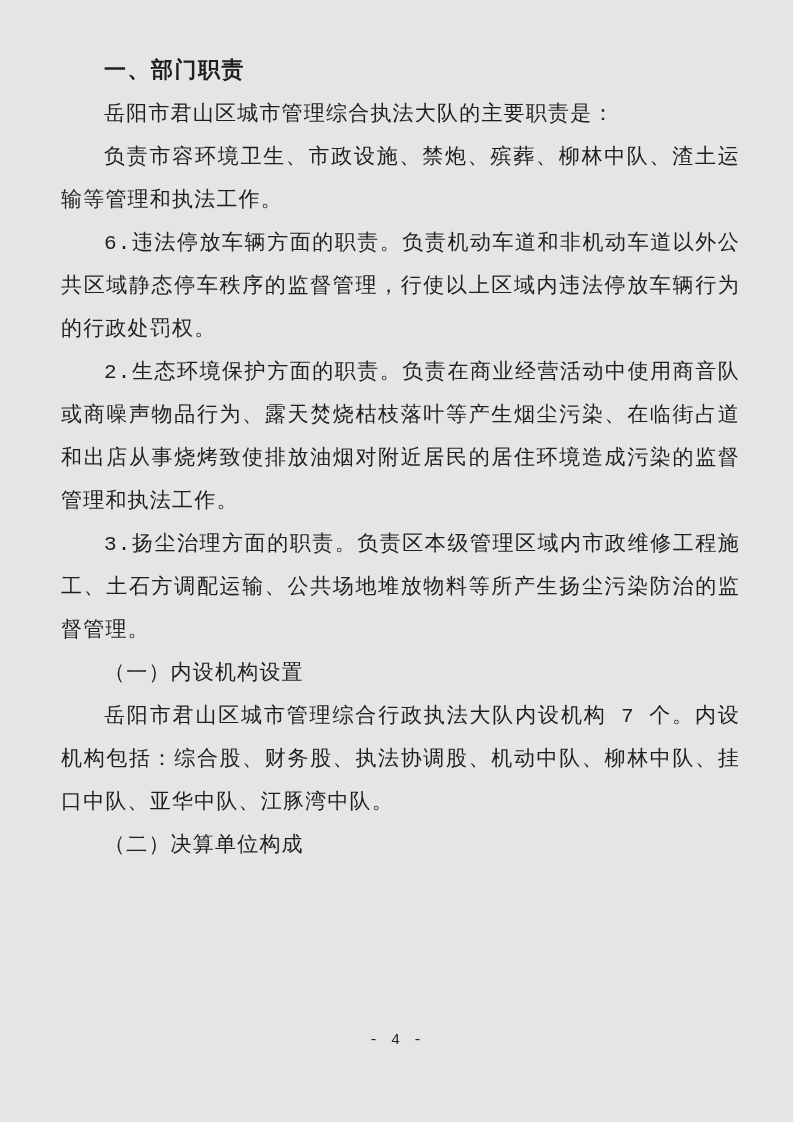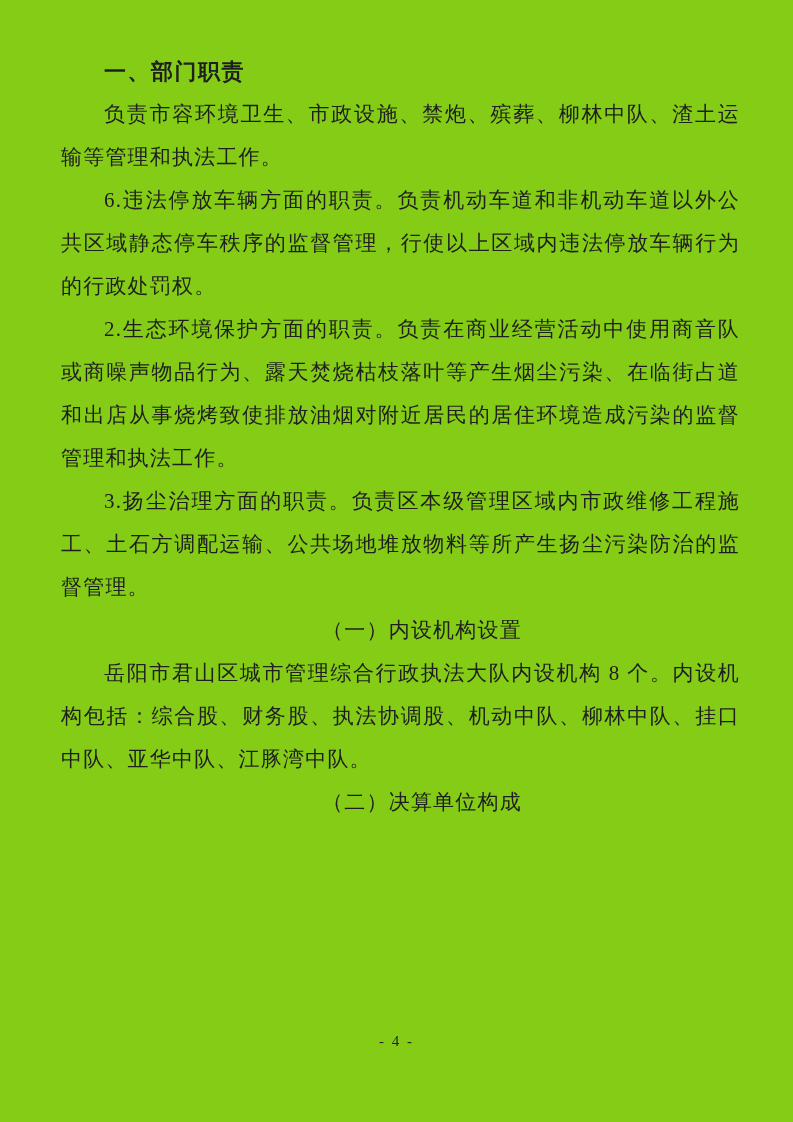--- a/index.html
+++ b/index.html
@@ -4,22 +4,22 @@
 <style>
   html, body {
     margin: 0;
     padding: 0;
     background: #ffffff;
   }
   .page {
     position: relative;
     width: 793px;
     height: 1122px;
-    background: #84cc16;
-    font-family: Liberation Serif, serif;
+    background: #e5e5e5;
+    font-family: Liberation Mono, monospace;
     color: #1f1f1f;
     overflow: hidden;
   }
   .content {
     position: absolute;
     left: 61px;
     top: 50px;
     width: 679px;
   }
   .content p {
@@ -31,44 +31,45 @@
     text-indent: 43px;
     word-break: break-all;
   }
   .content p.h {
     font-weight: bold;
     font-size: 22px;
     letter-spacing: 1.5px;
     text-align: left;
   }
   .content p.sub {
-    text-align: center;
+    text-align: left;
   }
   .footer {
     position: absolute;
     top: 1031px;
     left: 0;
     width: 100%;
     text-align: center;
     font-size: 15px;
     letter-spacing: 2px;
     color: #222222;
     line-height: 20px;
   }
 </style>
 </head>
 <body>
 
 <div class="page">
   <div class="content">
     <p class="h">一、部门职责</p>
+    <p class="p">岳阳市君山区城市管理综合执法大队的主要职责是：</p>
     <p class="p">负责市容环境卫生、市政设施、禁炮、殡葬、柳林中队、渣土运输等管理和执法工作。</p>
     <p class="p">6.违法停放车辆方面的职责。负责机动车道和非机动车道以外公共区域静态停车秩序的监督管理，行使以上区域内违法停放车辆行为的行政处罚权。</p>
     <p class="p">2.生态环境保护方面的职责。负责在商业经营活动中使用商音队或商噪声物品行为、露天焚烧枯枝落叶等产生烟尘污染、在临街占道和出店从事烧烤致使排放油烟对附近居民的居住环境造成污染的监督管理和执法工作。</p>
     <p class="p">3.扬尘治理方面的职责。负责区本级管理区域内市政维修工程施工、土石方调配运输、公共场地堆放物料等所产生扬尘污染防治的监督管理。</p>
     <p class="sub">（一）内设机构设置</p>
-    <p class="p">岳阳市君山区城市管理综合行政执法大队内设机构 8 个。内设机构包括：综合股、财务股、执法协调股、机动中队、柳林中队、挂口中队、亚华中队、江豚湾中队。</p>
+    <p class="p">岳阳市君山区城市管理综合行政执法大队内设机构 7 个。内设机构包括：综合股、财务股、执法协调股、机动中队、柳林中队、挂口中队、亚华中队、江豚湾中队。</p>
     <p class="sub">（二）决算单位构成</p>
   </div>
   <div class="footer">
     <span>- 4 -</span>
   </div>
 </div>
 
 </body></html>

